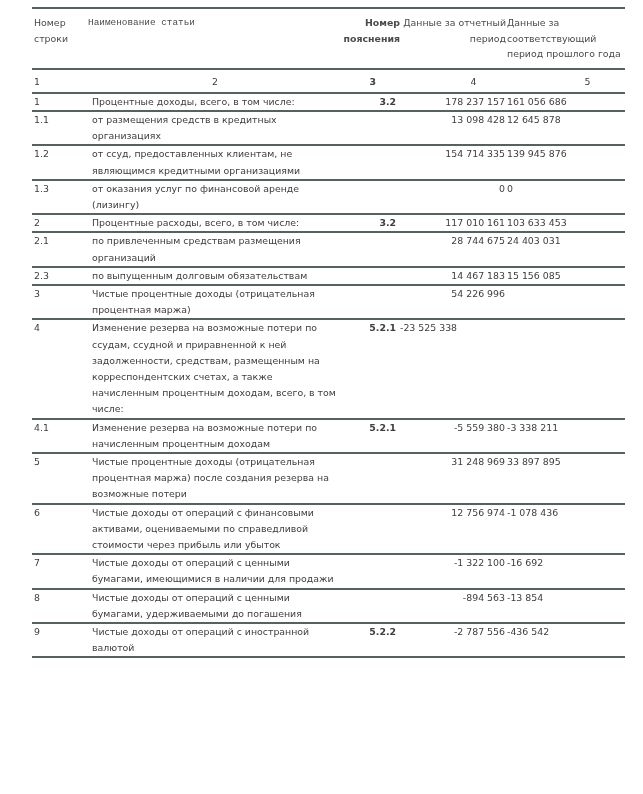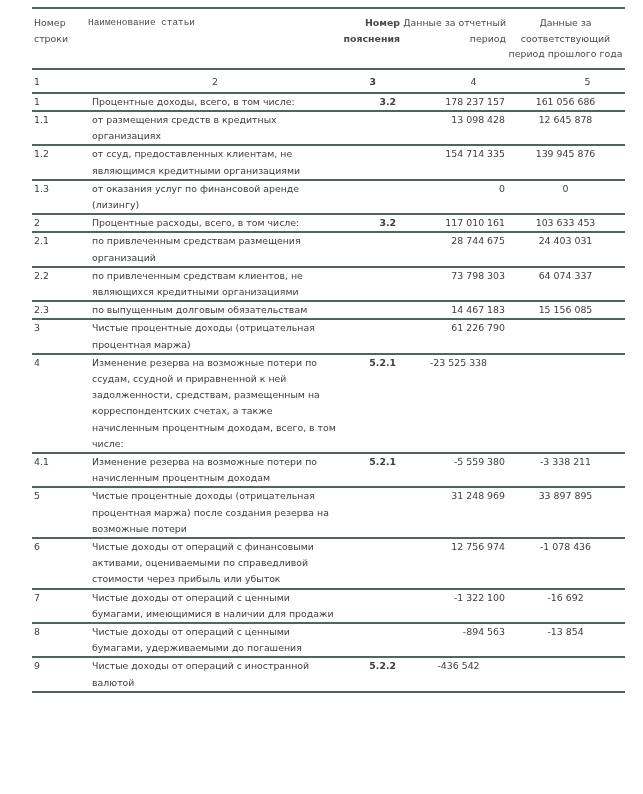--- a/index.html
+++ b/index.html
@@ -5,21 +5,21 @@
     html, body { margin: 0; padding: 0; background: #ffffff; }
     body { width: 643px; height: 794px; position: relative; overflow: hidden;
       font-family: "DejaVu Sans", sans-serif; color: #3d3d3d; }
     .table { position: absolute; left: 32px; top: 7px; width: 593px; border-top: 2px solid #56625e; }
     .row { display: flex; border-bottom: 2px solid #56625e; box-sizing: border-box; }
     .cell { font-size: 9.4px; line-height: 16.2px; box-sizing: border-box; }
     .c1 { width: 56px; padding-left: 2px; }
     .c2 { width: 254px; padding-left: 4px; }
     .c3 { width: 58px; text-align: right; padding-right: 4px; font-weight: bold; }
     .c4 { width: 107px; text-align: right; padding-right: 2px; }
-    .c5 { width: 118px; text-align: center; padding-right: 1px; }
+    .c5 { width: 118px; text-align: left; padding-right: 1px; }
     .head .cell { line-height: 15.5px; padding-top: 6px; padding-bottom: 6px; color: #4a4a4a; }
     .head .c2 { padding-left: 0; font-family: Liberation Mono, monospace; }
     .head .c3 { padding-right: 0; }
     .head .c4 { padding-right: 1px; }
     .colnum .cell { padding-top: 4px; padding-bottom: 2px; }
     .colnum .c2, .colnum .c3 { text-align: center; }
     .colnum .c3 { text-align: right; padding-right: 24px; }
     .colnum .c2 { text-align: center; padding-left: 0; }
     .colnum .c4 { text-align: center; padding-right: 0; padding-left: 40px;}
     .colnum .c5 { text-align: center; padding-left: 44px; }
@@ -81,38 +81,31 @@
         <div class="cell c5">103 633 453</div>
       </div>
       <div class="row">
         <div class="cell c1">2.1</div>
         <div class="cell c2">по привлеченным средствам размещения организаций</div>
         <div class="cell c3"></div>
         <div class="cell c4">28 744 675</div>
         <div class="cell c5">24 403 031</div>
       </div>
       <div class="row">
-        <div class="cell c1">2.2</div>
-        <div class="cell c2">по привлеченным средствам клиентов, не являющихся кредитными организациями</div>
-        <div class="cell c3"></div>
-        <div class="cell c4">73 798 303</div>
-        <div class="cell c5">64 074 337</div>
-      </div>
-      <div class="row">
         <div class="cell c1">2.3</div>
         <div class="cell c2">по выпущенным долговым обязательствам</div>
         <div class="cell c3"></div>
         <div class="cell c4">14 467 183</div>
         <div class="cell c5">15 156 085</div>
       </div>
       <div class="row">
         <div class="cell c1">3</div>
         <div class="cell c2">Чистые процентные доходы (отрицательная процентная маржа)</div>
         <div class="cell c3"></div>
-        <div class="cell c4">61 226 790</div>
+        <div class="cell c4">54 226 996</div>
       </div>
       <div class="row">
         <div class="cell c1">4</div>
         <div class="cell c2">Изменение резерва на возможные потери по ссудам, ссудной и приравненной к ней задолженности, средствам, размещенным на корреспондентских счетах, а также начисленным процентным доходам, всего, в том числе:</div>
         <div class="cell c3">5.2.1</div>
         <div class="cell c5">-23 525 338</div>
       </div>
       <div class="row">
         <div class="cell c1">4.1</div>
         <div class="cell c2">Изменение резерва на возможные потери по начисленным процентным доходам</div>
@@ -145,16 +138,17 @@
         <div class="cell c1">8</div>
         <div class="cell c2">Чистые доходы от операций с ценными бумагами, удерживаемыми до погашения</div>
         <div class="cell c3"></div>
         <div class="cell c4">-894 563</div>
         <div class="cell c5">-13 854</div>
       </div>
       <div class="row">
         <div class="cell c1">9</div>
         <div class="cell c2">Чистые доходы от операций с иностранной валютой</div>
         <div class="cell c3">5.2.2</div>
+        <div class="cell c4">-2 787 556</div>
         <div class="cell c5">-436 542</div>
       </div>
     </div>
 </div>
 
 </body></html>

